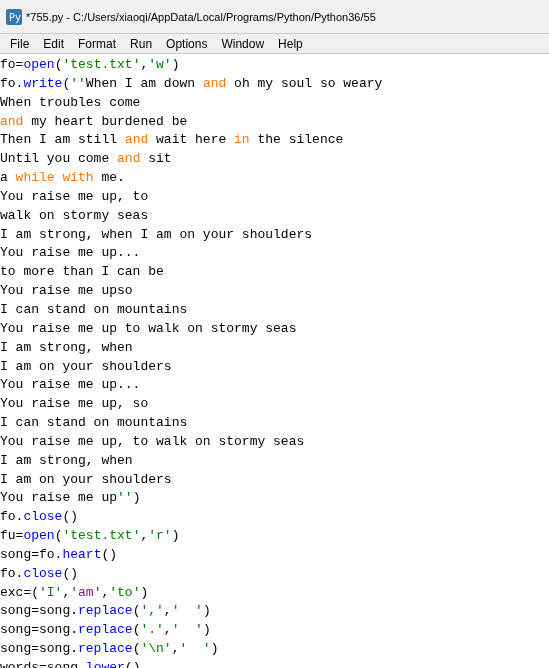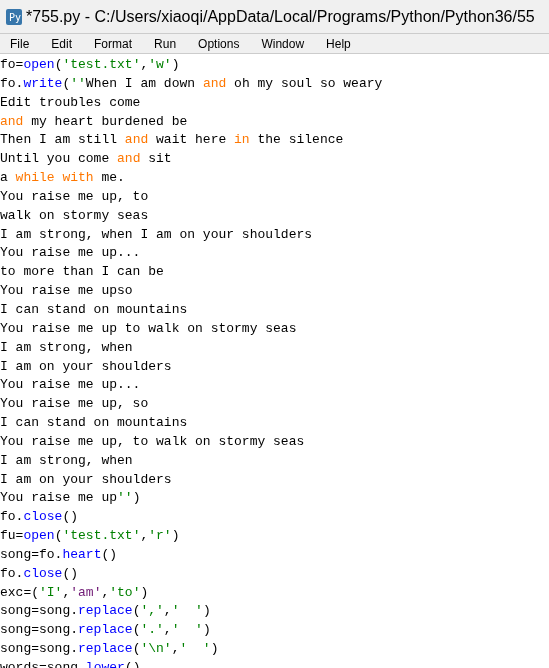--- a/index.html
+++ b/index.html
@@ -24,31 +24,31 @@
       height: 34px;
     }
     #title-icon {
       width: 16px;
       height: 16px;
       margin-right: 4px;
       flex-shrink: 0;
     }
     #title-text {
       font-family: 'Segoe UI', Arial, sans-serif;
-      font-size: 16px;
+      font-size: 11px;
       color: #000;
     }
     #menu-bar {
       background: #f0f0f0;
       border-bottom: 1px solid #ccc;
       display: flex;
       padding: 1px 4px;
       height: 20px;
       align-items: center;
-      gap: 10px;
+      gap: 2px;
     }
     .menu-item {
       font-family: 'Segoe UI', Arial, sans-serif;
       font-size: 12px;
       padding: 0 6px;
       cursor: pointer;
       color: #000;
     }
     #editor {
       background: #ffffff;
@@ -79,21 +79,21 @@
     <span class="menu-item">Format</span>
     <span class="menu-item">Run</span>
     <span class="menu-item">Options</span>
     <span class="menu-item">Window</span>
     <span class="menu-item">Help</span>
   </div>
 
 <div id="editor">
     <div class="line">fo=<span style="color:#0000ff">open</span>(<span style="color:#008000">'test.txt'</span>,<span style="color:#008000">'w'</span>)</div>
     <div class="line">fo.<span style="color:#0000ff">write</span>(<span style="color:#008000">''</span>When I am down <span style="color:#ff7700">and</span> oh my soul so weary</div>
-    <div class="line">Edit troubles come</div>
+    <div class="line">When troubles come</div>
     <div class="line"><span style="color:#ff7700">and</span> my heart burdened be</div>
     <div class="line">Then I am still <span style="color:#ff7700">and</span> wait here <span style="color:#ff7700">in</span> the silence</div>
     <div class="line">Until you come <span style="color:#ff7700">and</span> sit</div>
     <div class="line">a <span style="color:#ff7700">while</span> <span style="color:#ff7700">with</span> me.</div>
     <div class="line">You raise me up, to</div>
     <div class="line">walk on stormy seas</div>
     <div class="line">I am strong, when I am on your shoulders</div>
     <div class="line">You raise me up...</div>
     <div class="line">to more than I can be</div>
     <div class="line">You raise me upso</div>

